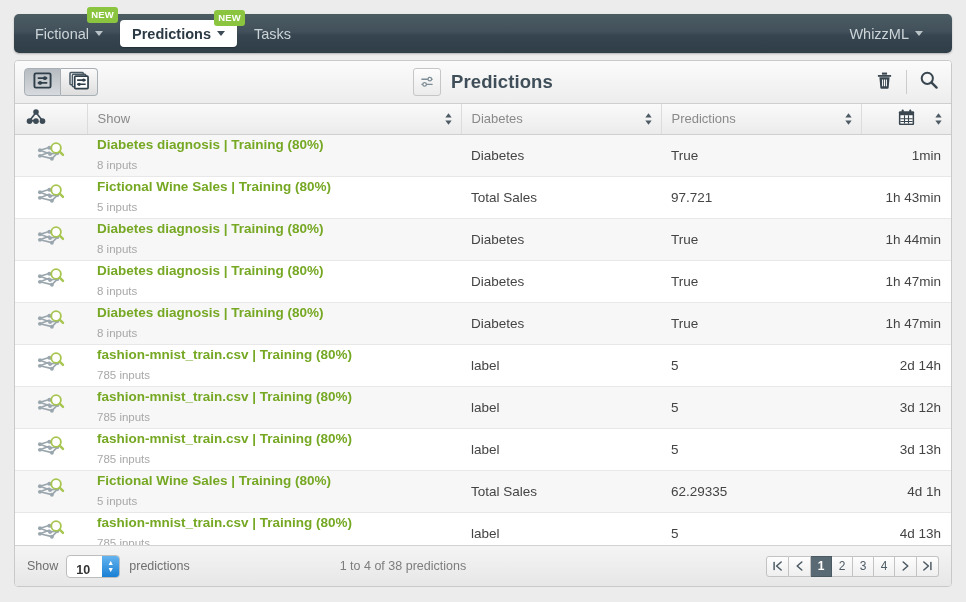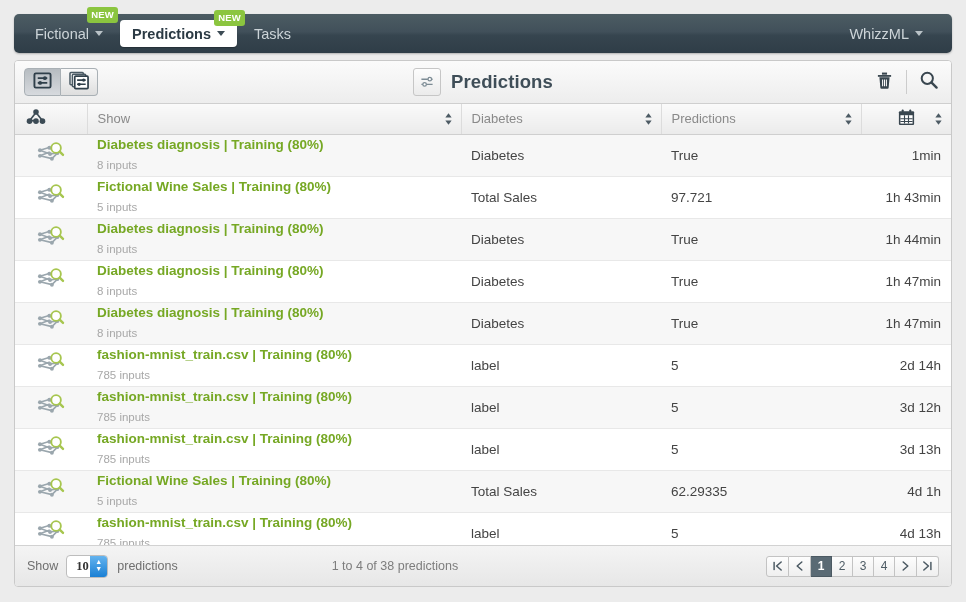--- a/index.html
+++ b/index.html
@@ -222,30 +222,29 @@
     align-items: center;
     padding: 2px 12px;
     box-sizing: border-box;
     font-size: 12.5px;
     color: #6f6f6f;
   }
   .footer .showlbl { margin-right: 8px; }
   .selwrap {
     position: relative;
     display: inline-flex;
-    align-items: center;
+    align-items: flex-end;
     height: 23px;
-    width: 42px;
+    width: 54px;
     border: 1px solid #bdbdbd;
     border-radius: 4px;
     background: #ffffff;
     box-sizing: border-box;
     overflow: hidden;
     cursor: pointer;
-    font-family: Liberation Serif, serif;
   }
   .selwrap .selval {
     flex: 1;
     font-size: 12.5px;
     color: #333;
     padding-left: 9px;
     font-weight: bold;
   }
   .selwrap .stepper {
     width: 17px; height: 100%;

